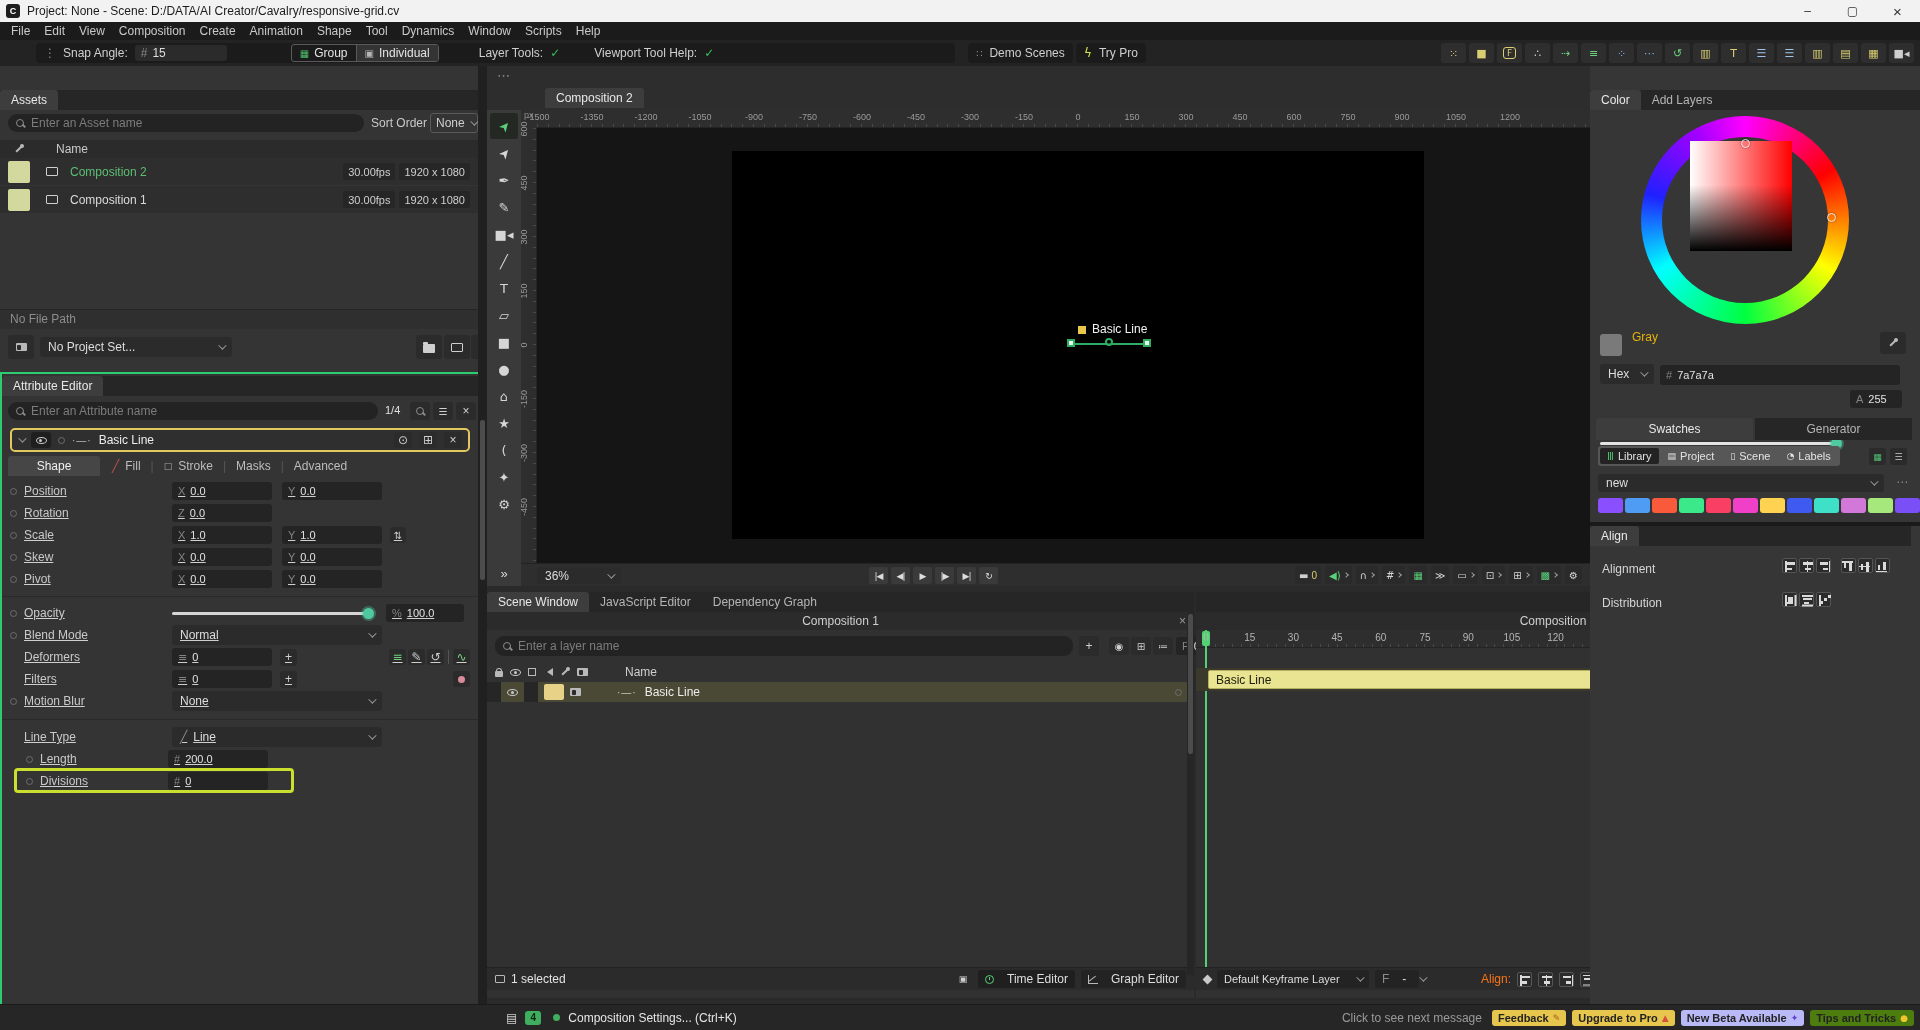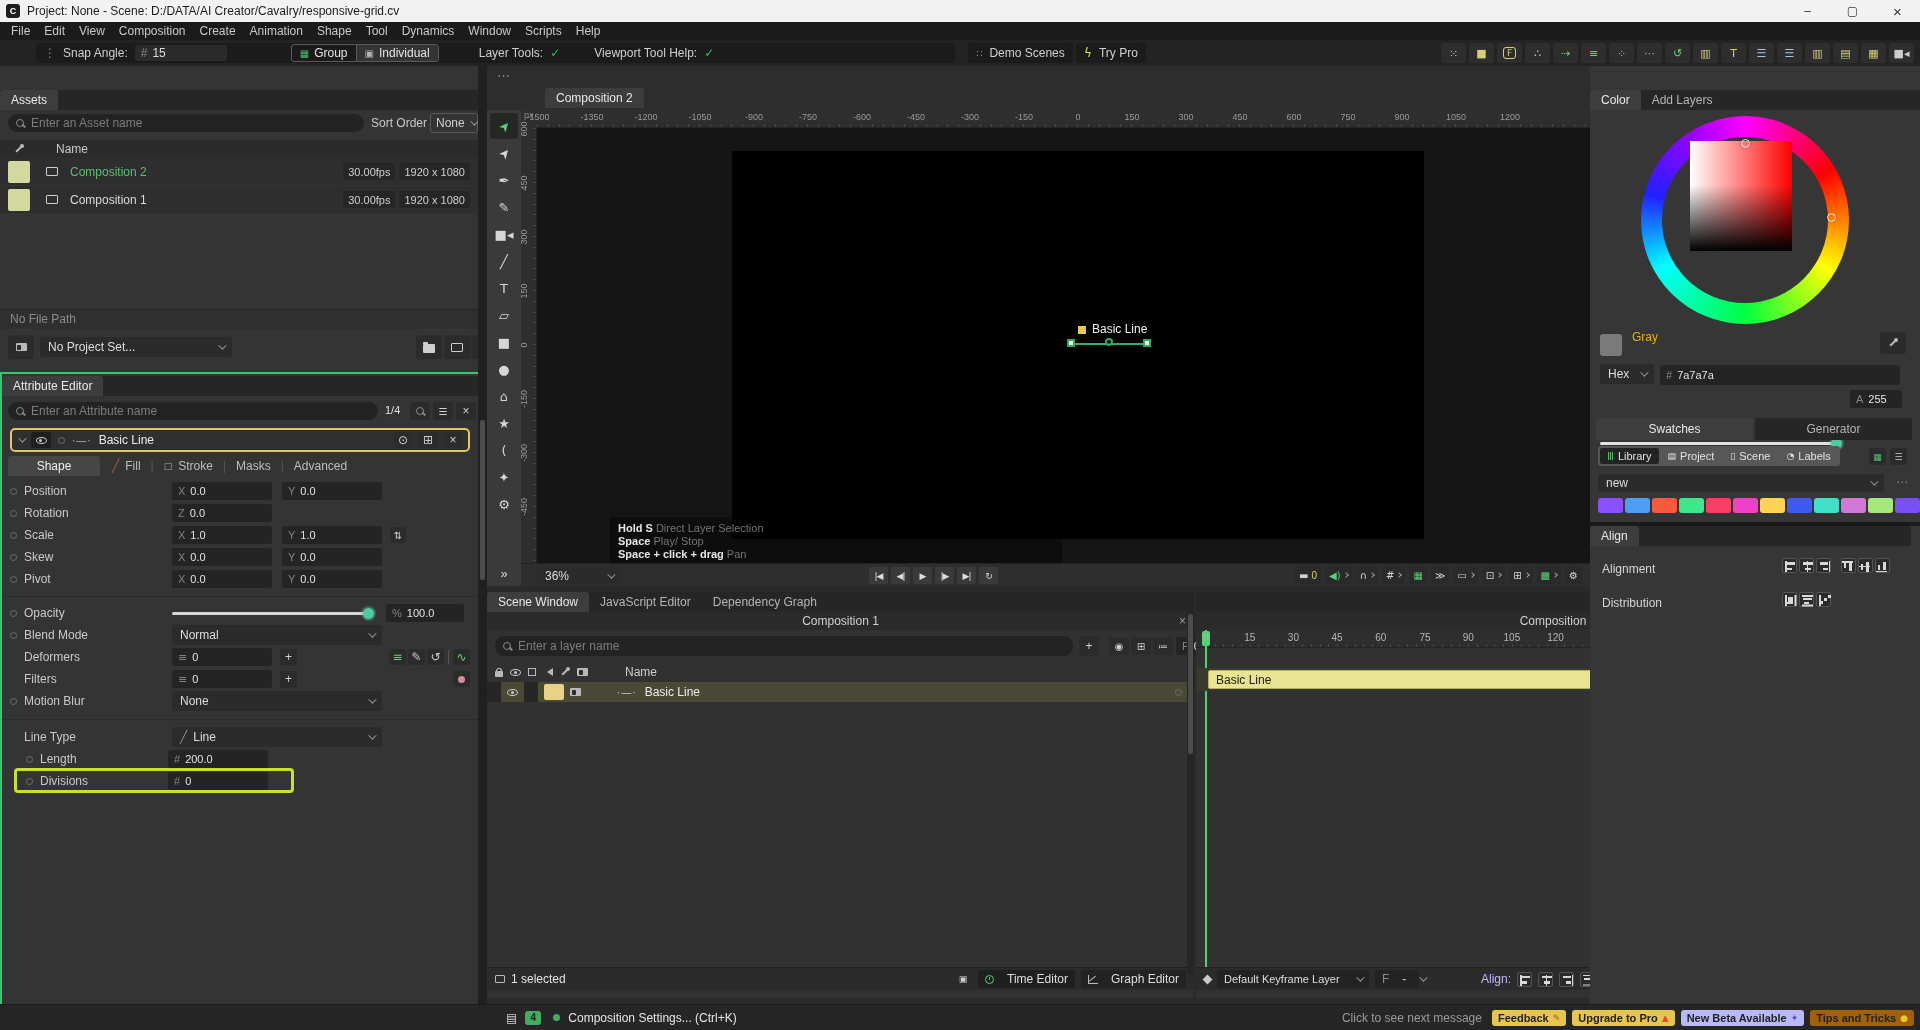--- a/index.html
+++ b/index.html
@@ -378,21 +378,21 @@
     <span>Fill</span>
     <span style="color:#555; margin:0 10px">|</span>
     <span class="g" style="font-size:9px; margin-right:6px; color:#a9a9a9">□</span>
     <span>Stroke</span>
     <span style="color:#555; margin:0 10px">|</span>
     <span>Masks</span>
     <span style="color:#555; margin:0 10px">|</span>
     <span>Advanced</span>
   </div>
 
-  <div class="abs" style="left:2px; top:414px; width:476px;">
+  <div class="abs" style="left:2px; top:414px; width:476px;text-decoration:underline;">
     <div class="aerow">
       <span class="kfc"></span>
         <span class="lbl">Position</span>
       <div class="fld" style="width:100px">
           <span class="pfx">X</span>
           <span class="val">0.0</span>
         </div>
       <div class="fld" style="width:100px; margin-left:10px">
           <span class="pfx">Y</span>
           <span class="val">0.0</span>
@@ -616,26 +616,20 @@
       <span class="vrlab" style="top: 374px;">-450</span>
     </div>
   <div id="vp-canvas">
     <div id="comp-rect"></div>
     <div class="abs" style="left:541px; top:198px; width:8px; height:8px; background:#e8c84a"></div>
     <span class="abs" style="left:555px; top:194px; color:#f2f2f2; text-shadow:0 1px 2px #000">Basic Line</span>
     <div class="abs" style="left:535px; top:215px; width:78px; height:2px; background:#2fae62"></div>
     <div class="abs" style="left:530px; top:211px; width:8px; height:8px; background:#eafff0; border:2px solid #2fae62"></div>
     <div class="abs" style="left:606px; top:211px; width:8px; height:8px; background:#eafff0; border:2px solid #2fae62"></div>
     <div class="abs" style="left:568px; top:210px; width:8px; height:8px; border:2px solid #2fae62; border-radius:50%; background:rgba(0,0,0,.5)"></div>
-    <div id="vp-help">
-        <div><b>Hold S</b><span> Direct Layer Selection</span></div>
-        <div><b>Space</b><span> Play/ Stop</span></div>
-        <div><b>Space + click + drag</b><span> Pan</span></div>
-        <div><b>Alt + click + drag</b><span> Move Pivot Point</span></div>
-      </div>
 
   </div>
   <div id="vp-bottombar">
     <div class="abs ddl" style="left:16px; top:3px; width:84px; height:17px">
       <span class="grow">36%</span>
         <span class="chev"></span>
     </div>
     <div class="abs flex" style="left:348px; top:3px; gap:3px" id="vp-playback">
         <div class="pbtn g">|◀</div>
         <div class="pbtn g">◀|</div>
@@ -797,21 +791,21 @@
     <span class="i-diam"></span>
     <div class="tgl" style="width:152px">
       <span class="grow" style="font-size:11px">Default Keyframe Layer</span>
         <span class="chev"></span>
     </div>
     <div class="tgl" style="width:44px">
       <span class="dim">F</span>
         <span class="grow">-</span>
         <span class="chev"></span>
     </div>
-    <span style="margin-left:56px; color:#c4b5fd">Align:</span>
+    <span style="margin-left:56px; color:#f97316">Align:</span>
     <span class="ai">
         <i class="ln"></i>
         <i class="b1"></i>
         <i class="b2"></i>
       </span>
     <span class="ai c">
         <i class="ln"></i>
         <i class="b1"></i>
         <i class="b2"></i>
       </span>
@@ -999,18 +993,18 @@
         <span class="g" style="color: rgb(163, 87, 15); font-size: 9px;">✎</span>
       </div>
       <div class="pill" style="background: rgb(231, 198, 77);">
         <span>Upgrade to Pro</span>
         <span class="g" style="color: rgb(217, 79, 61); font-size: 9px;">▲</span>
       </div>
       <div class="pill" style="background: rgb(185, 185, 247);">
         <span>New Beta Available</span>
         <span class="g" style="color: rgb(90, 63, 212); font-size: 9px;">✦</span>
       </div>
-      <div class="pill" style="background: #a16207;">
+      <div class="pill" style="background: #4d7c0f;">
         <span>Tips and Tricks</span>
         <span class="g" style="color: rgb(240, 198, 46); font-size: 9px;">●</span>
       </div>
     </div>
 </div>
 
 </body></html>

